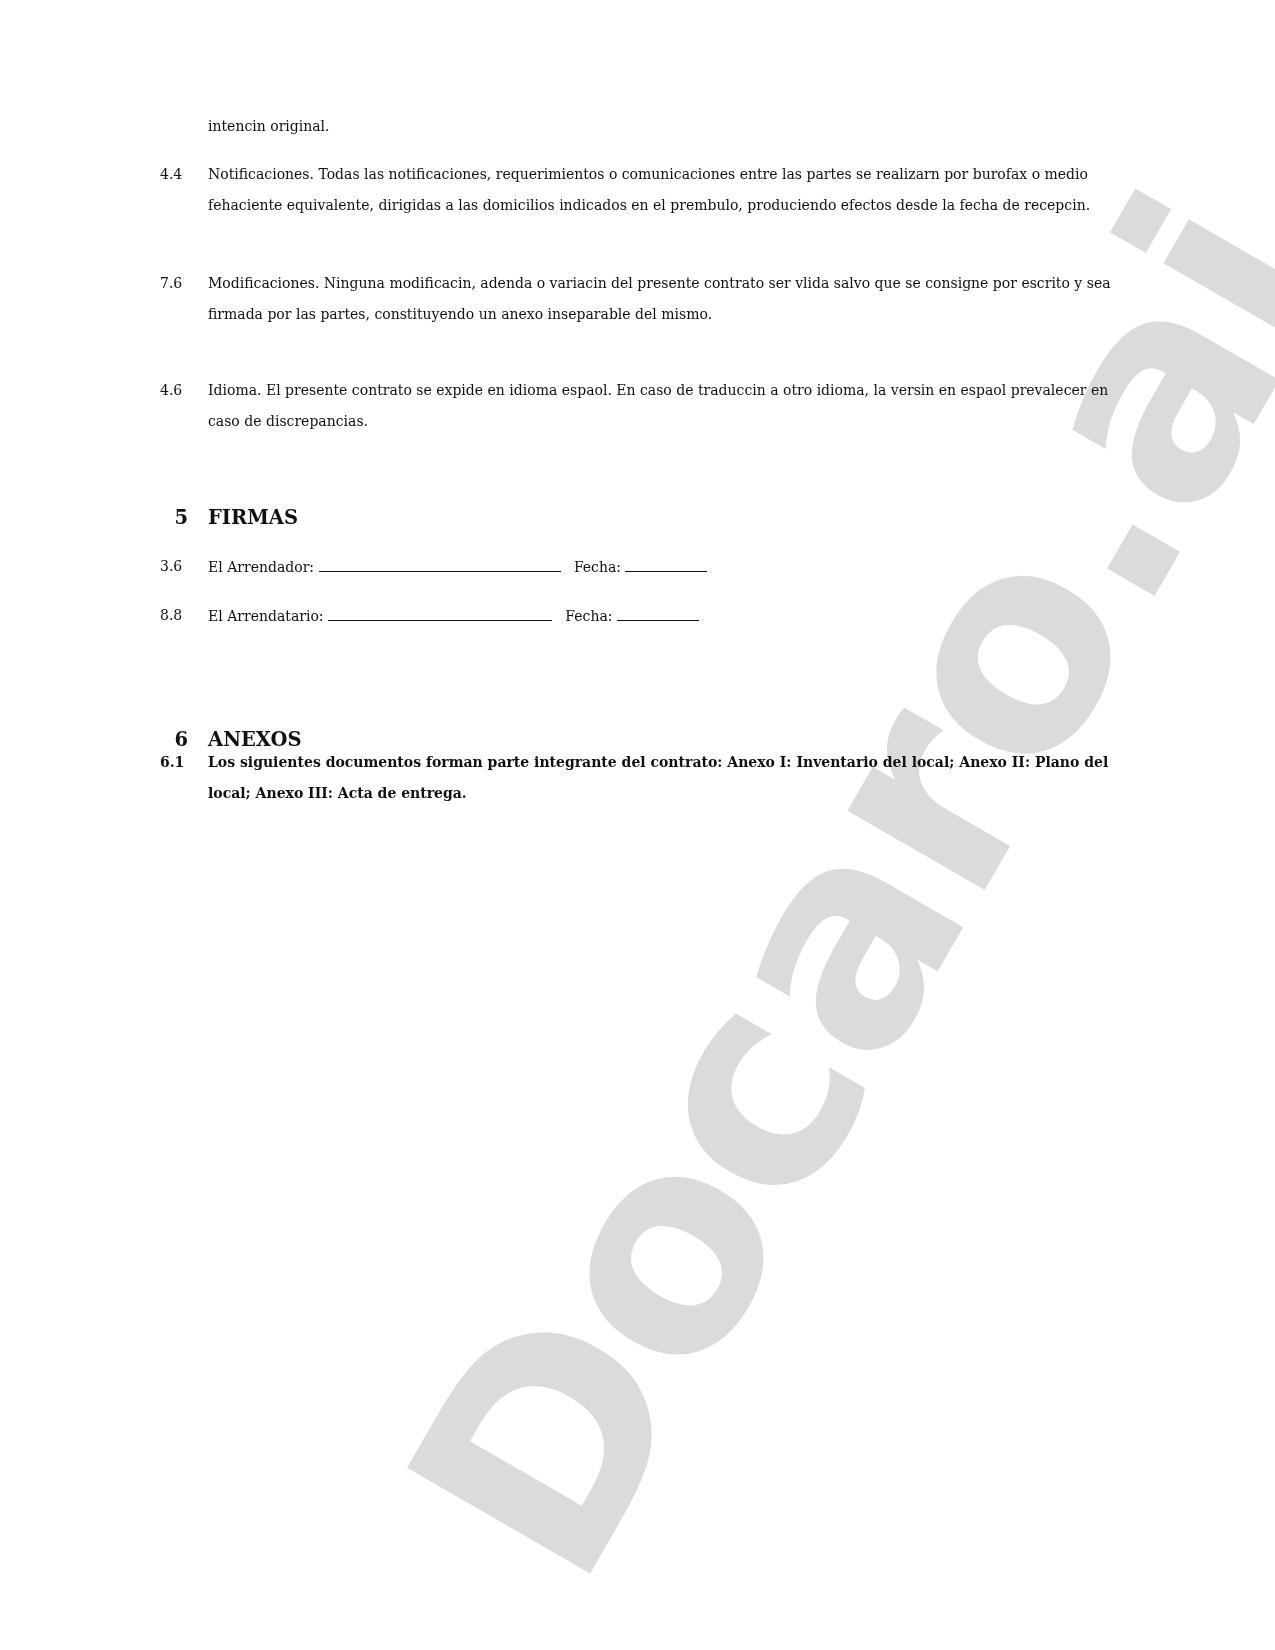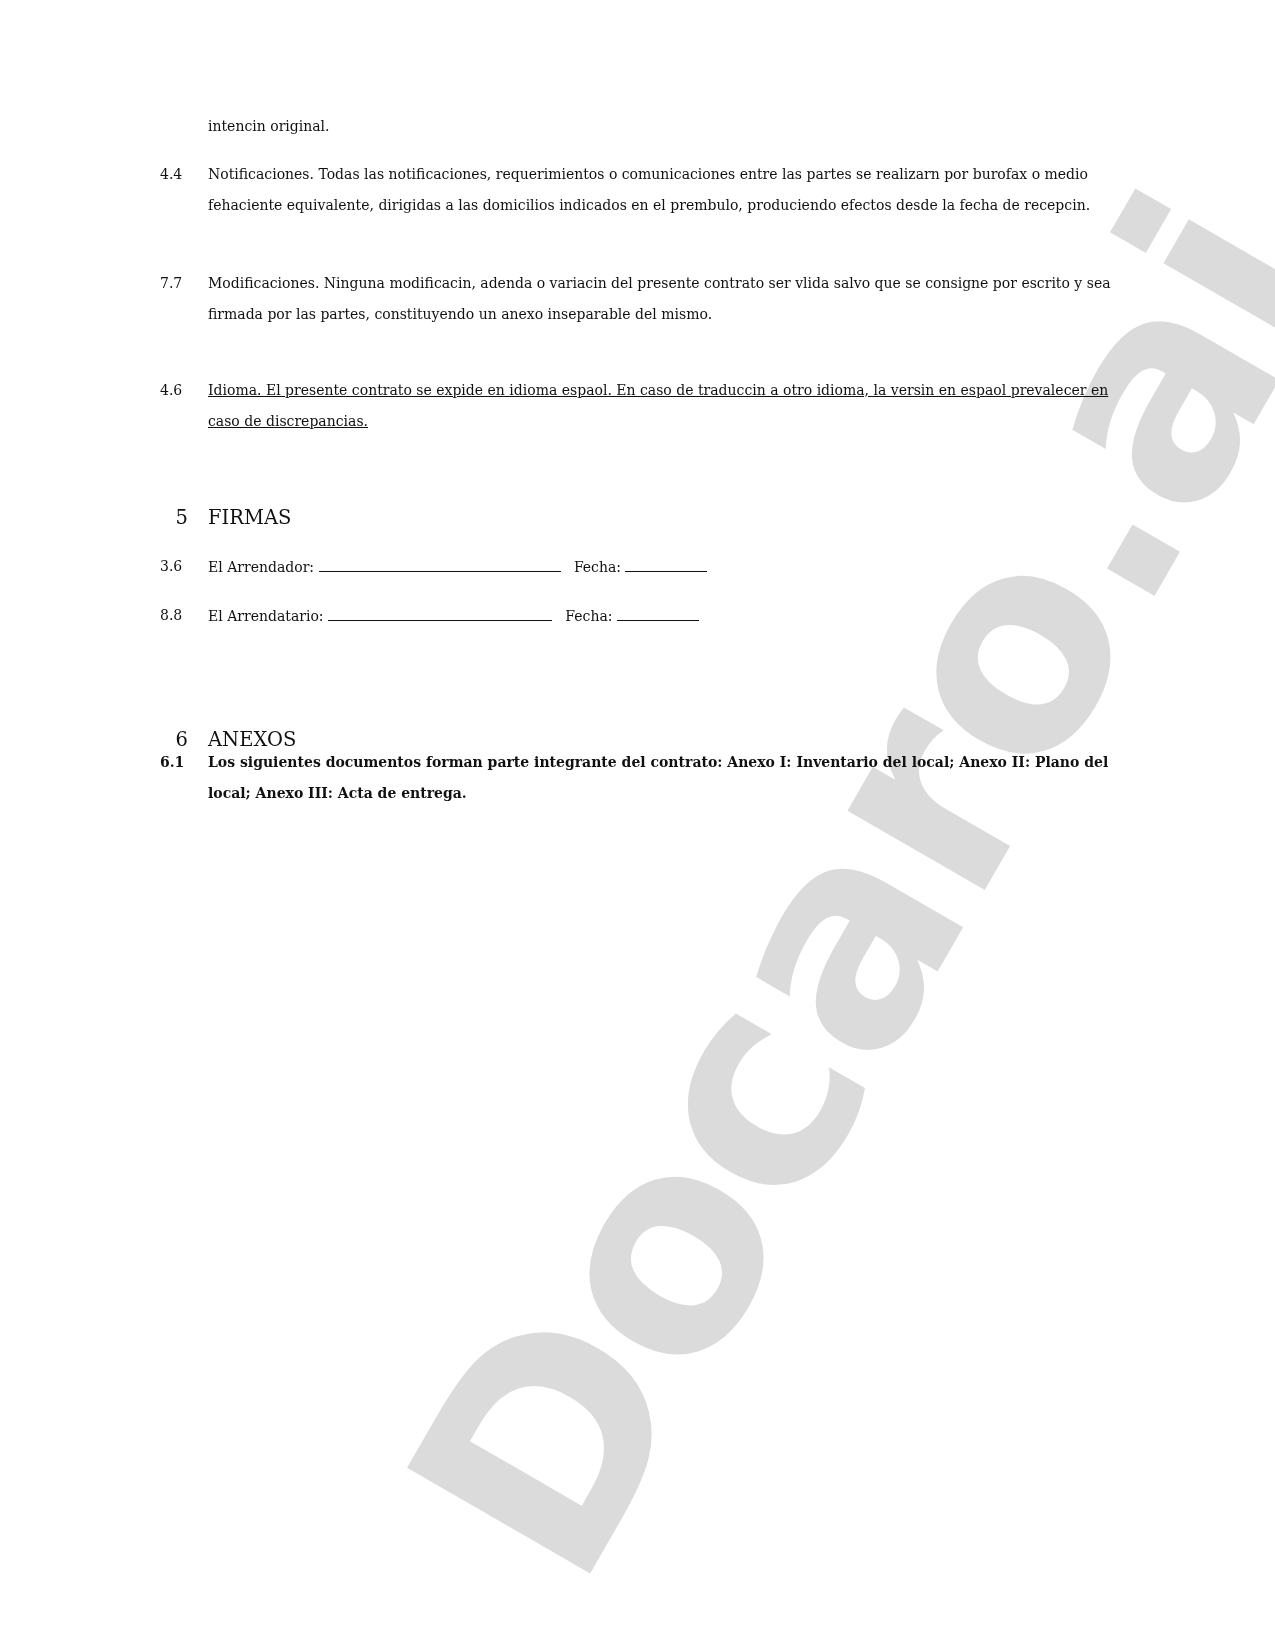--- a/index.html
+++ b/index.html
@@ -9,21 +9,21 @@
   .watermark { position: absolute; left: 0; top: 0; width: 1275px; height: 1650px;
                pointer-events: none; z-index: 2; }
   .watermark span { position: absolute; left: 110px; top: 720px;
                     font-family: "DejaVu Sans", "Liberation Sans", sans-serif; font-weight: bold;
                     font-size: 290px; color: #d9d9d9; opacity: 0.92; transform-origin: center center;
                     transform: rotate(-60deg); letter-spacing: -4px; white-space: nowrap; }
   .content { position: absolute; left: 0; top: 0; width: 1275px; z-index: 3; }
   .clause { position: absolute; left: 152px; width: 980px; font-size: 14px; line-height: 31px; }
   .clause .num { position: absolute; left: 8px; width: 48px; }
   .clause .body { margin-left: 56px; }
-  .heading { position: absolute; left: 152px; font-size: 19.5px; font-weight: normal; line-height: 31px; }
+  .heading { position: absolute; left: 152px; font-size: 19.5px; font-weight: bold; line-height: 31px; }
   .heading .hnum { display:inline-block; width: 36px; text-align: right; margin-right: 20px; }
   .sig-line { display: inline-block; border-bottom: 1.3px solid #111; height: 20px; vertical-align: baseline; }
 </style>
 </head>
 <body>
 
 <div class="page">
 
   <div class="watermark">
     <span>Docaro.ai</span>
@@ -34,25 +34,25 @@
     <div class="clause" style="top:111px;">
       <div class="body">intencin original.</div>
     </div>
 
     <div class="clause" style="top:159px;">
       <span class="num">4.4</span>
       <div class="body">Notificaciones. Todas las notificaciones, requerimientos o comunicaciones entre las partes se realizarn por burofax o medio fehaciente equivalente, dirigidas a las domicilios indicados en el prembulo, produciendo efectos desde la fecha de recepcin.</div>
     </div>
 
     <div class="clause" style="top:268px;">
-      <span class="num">7.7</span>
+      <span class="num">7.6</span>
       <div class="body">Modificaciones. Ninguna modificacin, adenda o variacin del presente contrato ser vlida salvo que se consigne por escrito y sea firmada por las partes, constituyendo un anexo inseparable del mismo.</div>
     </div>
 
-    <div class="clause" style="top:375px;text-decoration:underline;">
+    <div class="clause" style="top:375px;">
       <span class="num">4.6</span>
       <div class="body">Idioma. El presente contrato se expide en idioma espaol. En caso de traduccin a otro idioma, la versin en espaol prevalecer en caso de discrepancias.</div>
     </div>
 
     <div class="heading" style="top:502px;">
       <span class="hnum">5</span><span>FIRMAS</span>
     </div>
 
     <div class="clause" style="top:551px;">
       <span class="num">3.6</span>

